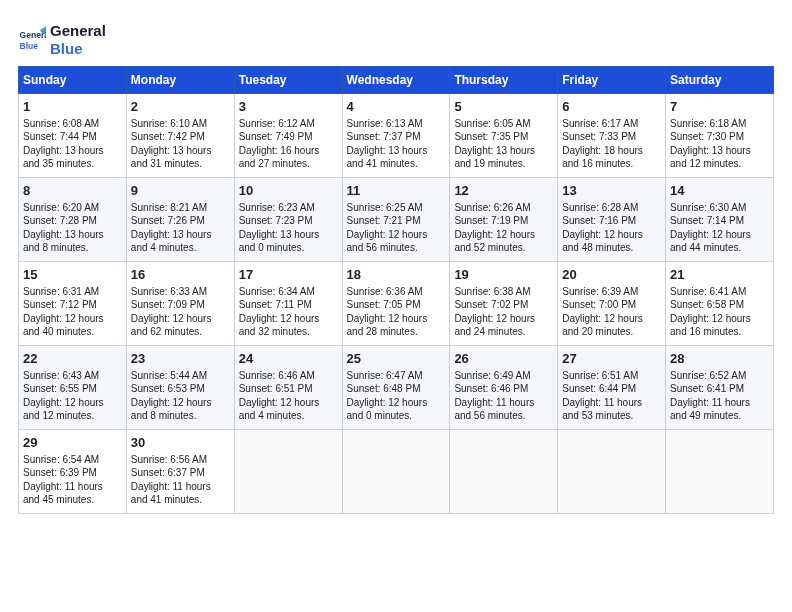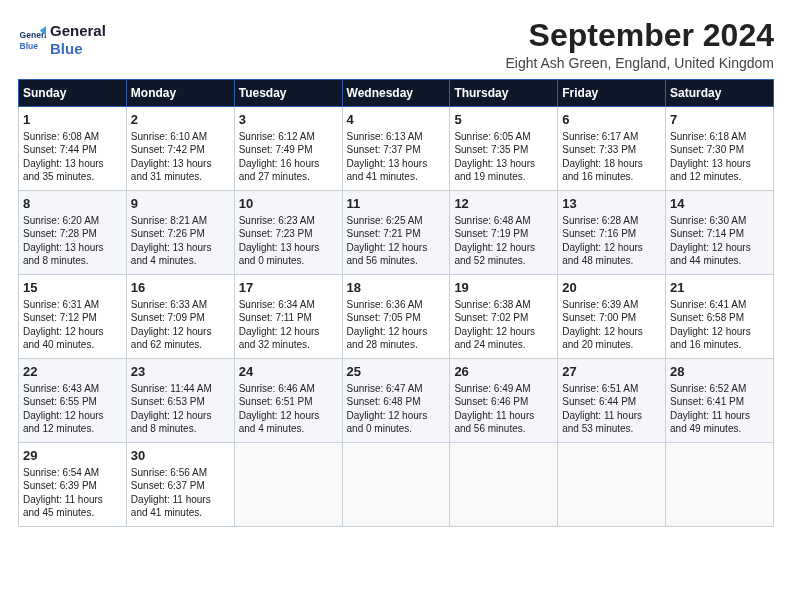--- a/index.html
+++ b/index.html
@@ -52,21 +52,21 @@
       color: #444;
       margin-top: 2px;
     }
     .calendar-table {
       width: 100%;
       border-collapse: collapse;
       font-size: 10.5px;
       table-layout: fixed;
     }
     .calendar-table thead th {
-      background: #0f172a;
+      background: #1d4ed8;
       color: #fff;
       font-size: 12px;
       font-weight: bold;
       padding: 6px 4px;
       text-align: left;
       border: 1px solid #2e5ab0;
     }
     .calendar-table tbody td {
       border: 1px solid #c8d0d8;
       vertical-align: top;
@@ -105,24 +105,20 @@
         <rect x="0" y="0" width="36" height="36" fill="white"></rect>
         <text x="2" y="16" font-size="11" font-weight="bold" fill="#1a3a6e" font-family="Arial">General</text>
         <text x="2" y="29" font-size="11" font-weight="bold" fill="#3a6bc4" font-family="Arial">Blue</text>
         <polygon points="28,6 36,12 36,0" fill="#3a9ad9"></polygon>
       </svg>
       <div>
         <div class="logo-text">General</div>
         <div class="logo-text" style="color:#3a6bc4;">Blue</div>
       </div>
     </div>
-    <div class="title-block">
-      <div class="month-title">September 2024</div>
-      <div class="location-title">Eight Ash Green, England, United Kingdom</div>
-    </div>
   </div>
 
   <table class="calendar-table">
     <thead>
       <tr>
         <th>Sunday</th>
         <th>Monday</th>
         <th>Tuesday</th>
         <th>Wednesday</th>
         <th>Thursday</th>
@@ -138,36 +134,36 @@
           <td><span class="day-num">4</span><span>Sunrise: 6:13 AM</span><br><span>Sunset: 7:37 PM</span><br><span>Daylight: 13 hours and 41 minutes.</span></td>
           <td><span class="day-num">5</span><span>Sunrise: 6:05 AM</span><br><span>Sunset: 7:35 PM</span><br><span>Daylight: 13 hours and 19 minutes.</span></td>
           <td><span class="day-num">6</span><span>Sunrise: 6:17 AM</span><br><span>Sunset: 7:33 PM</span><br><span>Daylight: 18 hours and 16 minutes.</span></td>
           <td><span class="day-num">7</span><span>Sunrise: 6:18 AM</span><br><span>Sunset: 7:30 PM</span><br><span>Daylight: 13 hours and 12 minutes.</span></td>
         </tr>
         <tr>
           <td><span class="day-num">8</span><span>Sunrise: 6:20 AM</span><br><span>Sunset: 7:28 PM</span><br><span>Daylight: 13 hours and 8 minutes.</span></td>
           <td><span class="day-num">9</span><span>Sunrise: 8:21 AM</span><br><span>Sunset: 7:26 PM</span><br><span>Daylight: 13 hours and 4 minutes.</span></td>
           <td><span class="day-num">10</span><span>Sunrise: 6:23 AM</span><br><span>Sunset: 7:23 PM</span><br><span>Daylight: 13 hours and 0 minutes.</span></td>
           <td><span class="day-num">11</span><span>Sunrise: 6:25 AM</span><br><span>Sunset: 7:21 PM</span><br><span>Daylight: 12 hours and 56 minutes.</span></td>
-          <td><span class="day-num">12</span><span>Sunrise: 6:48 AM</span><br><span>Sunset: 7:19 PM</span><br><span>Daylight: 12 hours and 52 minutes.</span></td>
+          <td><span class="day-num">12</span><span>Sunrise: 6:26 AM</span><br><span>Sunset: 7:19 PM</span><br><span>Daylight: 12 hours and 52 minutes.</span></td>
           <td><span class="day-num">13</span><span>Sunrise: 6:28 AM</span><br><span>Sunset: 7:16 PM</span><br><span>Daylight: 12 hours and 48 minutes.</span></td>
           <td><span class="day-num">14</span><span>Sunrise: 6:30 AM</span><br><span>Sunset: 7:14 PM</span><br><span>Daylight: 12 hours and 44 minutes.</span></td>
         </tr>
         <tr>
           <td><span class="day-num">15</span><span>Sunrise: 6:31 AM</span><br><span>Sunset: 7:12 PM</span><br><span>Daylight: 12 hours and 40 minutes.</span></td>
           <td><span class="day-num">16</span><span>Sunrise: 6:33 AM</span><br><span>Sunset: 7:09 PM</span><br><span>Daylight: 12 hours and 62 minutes.</span></td>
           <td><span class="day-num">17</span><span>Sunrise: 6:34 AM</span><br><span>Sunset: 7:11 PM</span><br><span>Daylight: 12 hours and 32 minutes.</span></td>
           <td><span class="day-num">18</span><span>Sunrise: 6:36 AM</span><br><span>Sunset: 7:05 PM</span><br><span>Daylight: 12 hours and 28 minutes.</span></td>
           <td><span class="day-num">19</span><span>Sunrise: 6:38 AM</span><br><span>Sunset: 7:02 PM</span><br><span>Daylight: 12 hours and 24 minutes.</span></td>
           <td><span class="day-num">20</span><span>Sunrise: 6:39 AM</span><br><span>Sunset: 7:00 PM</span><br><span>Daylight: 12 hours and 20 minutes.</span></td>
           <td><span class="day-num">21</span><span>Sunrise: 6:41 AM</span><br><span>Sunset: 6:58 PM</span><br><span>Daylight: 12 hours and 16 minutes.</span></td>
         </tr>
         <tr>
           <td><span class="day-num">22</span><span>Sunrise: 6:43 AM</span><br><span>Sunset: 6:55 PM</span><br><span>Daylight: 12 hours and 12 minutes.</span></td>
-          <td><span class="day-num">23</span><span>Sunrise: 11:44 AM</span><br><span>Sunset: 6:53 PM</span><br><span>Daylight: 12 hours and 8 minutes.</span></td>
+          <td><span class="day-num">23</span><span>Sunrise: 5:44 AM</span><br><span>Sunset: 6:53 PM</span><br><span>Daylight: 12 hours and 8 minutes.</span></td>
           <td><span class="day-num">24</span><span>Sunrise: 6:46 AM</span><br><span>Sunset: 6:51 PM</span><br><span>Daylight: 12 hours and 4 minutes.</span></td>
           <td><span class="day-num">25</span><span>Sunrise: 6:47 AM</span><br><span>Sunset: 6:48 PM</span><br><span>Daylight: 12 hours and 0 minutes.</span></td>
           <td><span class="day-num">26</span><span>Sunrise: 6:49 AM</span><br><span>Sunset: 6:46 PM</span><br><span>Daylight: 11 hours and 56 minutes.</span></td>
           <td><span class="day-num">27</span><span>Sunrise: 6:51 AM</span><br><span>Sunset: 6:44 PM</span><br><span>Daylight: 11 hours and 53 minutes.</span></td>
           <td><span class="day-num">28</span><span>Sunrise: 6:52 AM</span><br><span>Sunset: 6:41 PM</span><br><span>Daylight: 11 hours and 49 minutes.</span></td>
         </tr>
         <tr class="last-row">
           <td><span class="day-num">29</span><span>Sunrise: 6:54 AM</span><br><span>Sunset: 6:39 PM</span><br><span>Daylight: 11 hours and 45 minutes.</span></td>
           <td><span class="day-num">30</span><span>Sunrise: 6:56 AM</span><br><span>Sunset: 6:37 PM</span><br><span>Daylight: 11 hours and 41 minutes.</span></td>
           <td class="empty-cell"></td>

